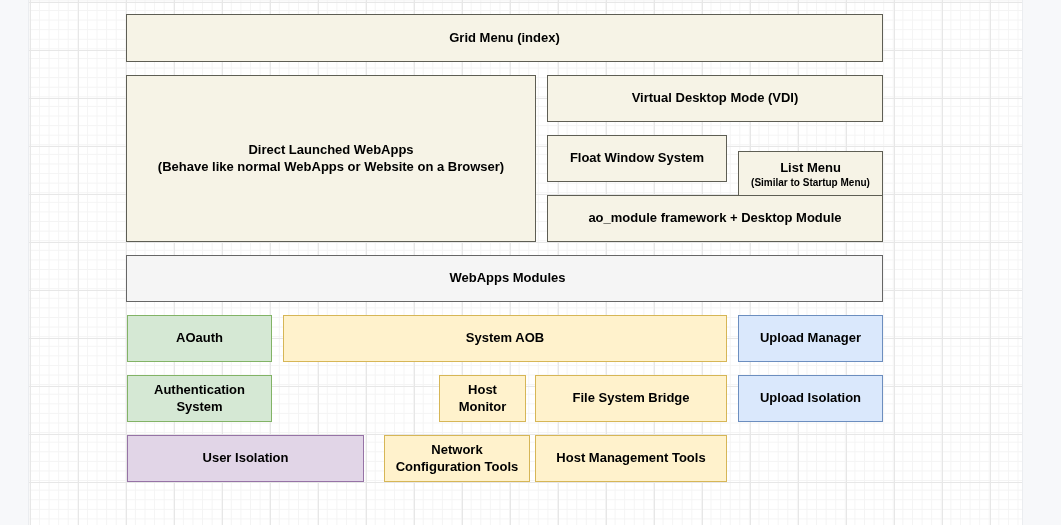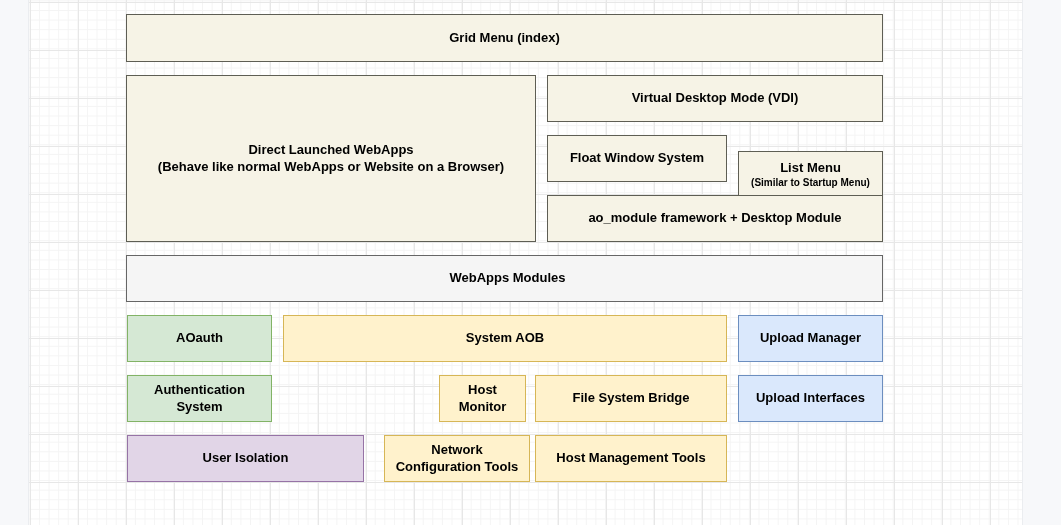--- a/index.html
+++ b/index.html
@@ -133,21 +133,21 @@
 
   <div class="box c-yellow" id="host-monitor">
     <span class="lbl">Host Monitor</span>
   </div>
 
   <div class="box c-yellow" id="file-system-bridge">
     <span class="lbl">File System Bridge</span>
   </div>
 
   <div class="box c-blue" id="upload-interfaces">
-    <span class="lbl">Upload Interfaces</span>
+    <span class="lbl">Upload Isolation</span>
   </div>
 
   <div class="box c-purple" id="user-isolation">
     <span class="lbl">User Isolation</span>
   </div>
 
   <div class="box c-yellow" id="network-config">
     <span class="lbl">Network Configuration Tools</span>
   </div>
 

